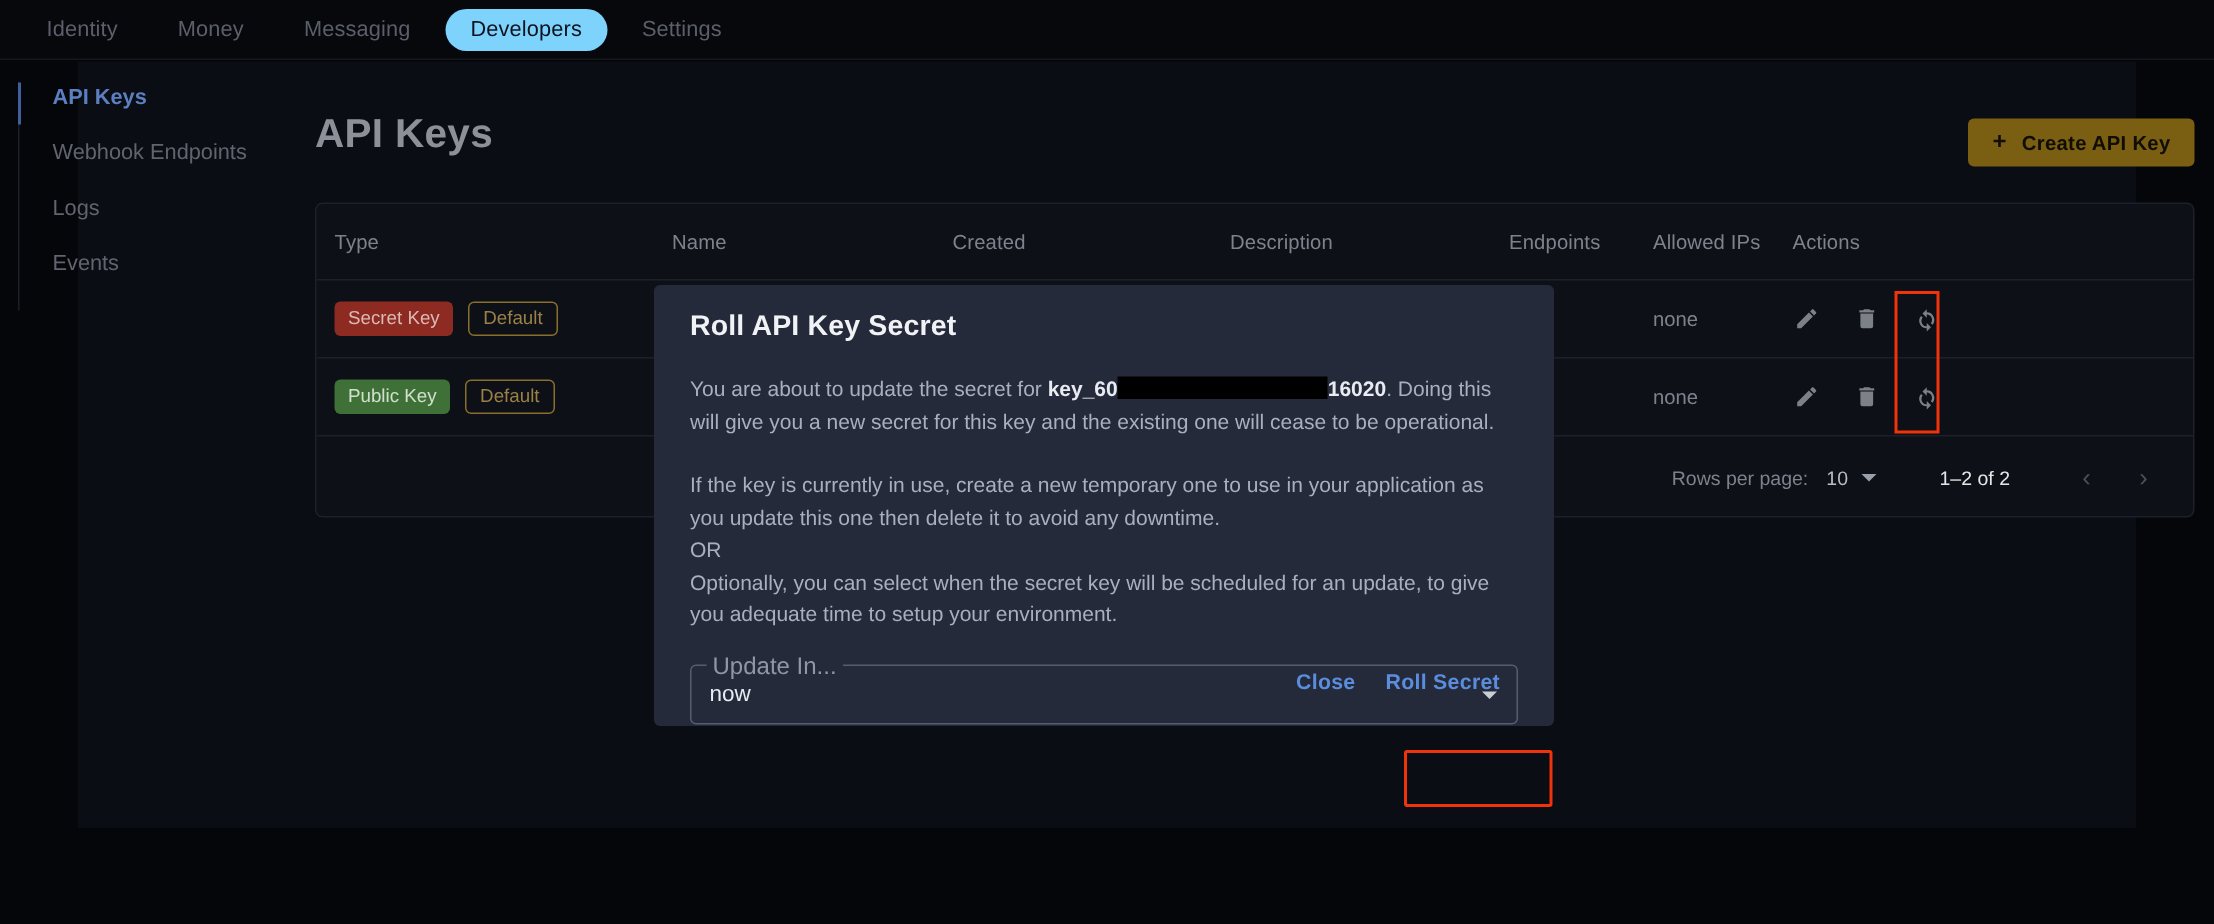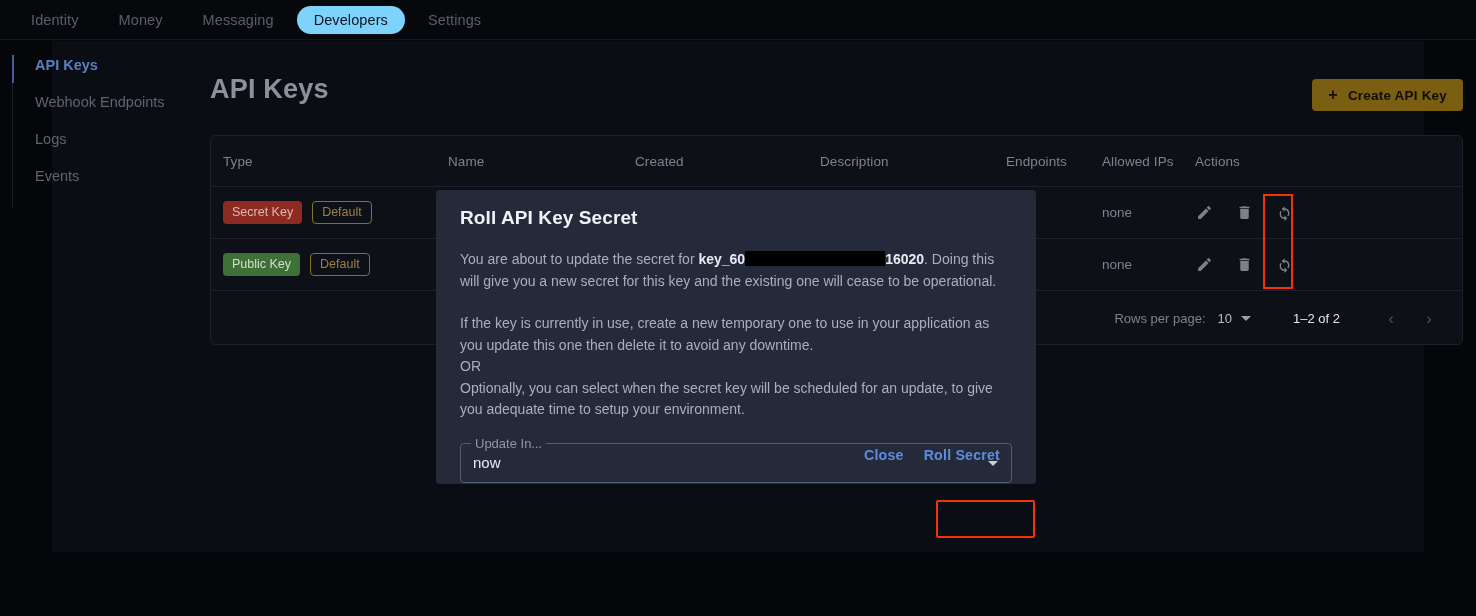--- a/index.html
+++ b/index.html
@@ -237,21 +237,21 @@
     border-radius: 4px;
     display: flex;
     align-items: center;
     padding: 0 12px;
   }
   .field-label {
     position: absolute;
     left: 10px; top: -8px;
     background: #252a3a;
     padding: 0 4px;
-    font-size: 13px;
+    font-size: 16px;
     color: #8f96a8;
   }
   .field-value { font-size: 15px; color: #e8ebf2; }
   .field-caret {
     position: absolute;
     right: 13px; top: 17px;
     width: 0; height: 0;
     border-left: 5px solid transparent;
     border-right: 5px solid transparent;
     border-top: 5px solid #c9cdd7;

